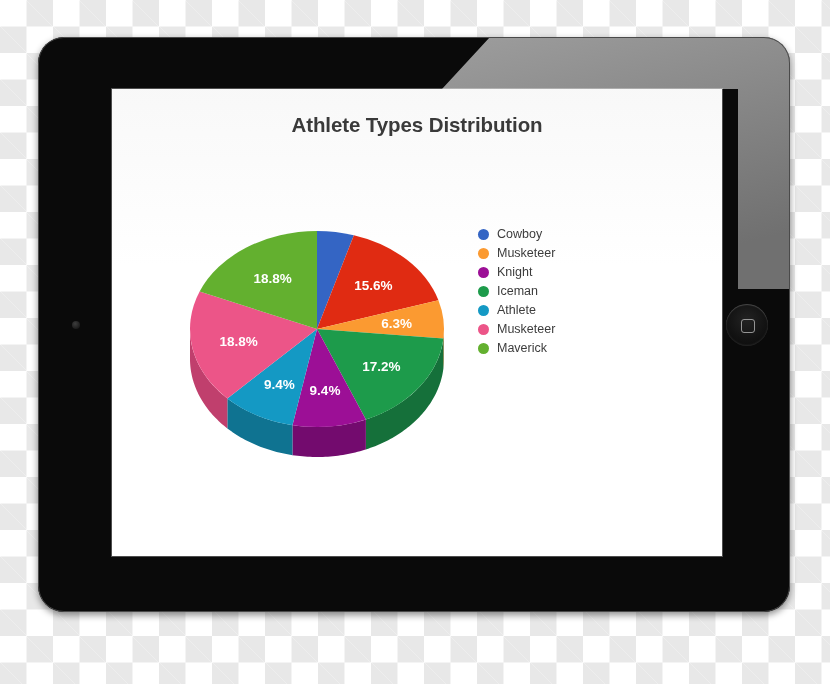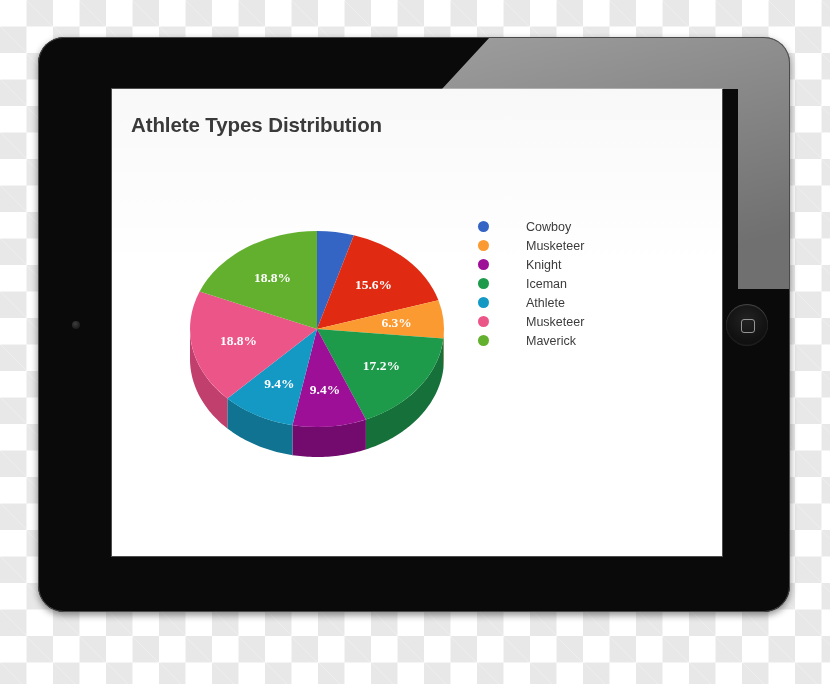--- a/index.html
+++ b/index.html
@@ -103,45 +103,43 @@
     background: radial-gradient(circle at 40% 35%, #3d3d3d 0%, #1c1c1c 70%, #101010 100%);
     z-index: 6;
   }
 
   
   .chart-title {
     position: absolute;
     top: 24px;
     left: 0;
     width: 100%;
+    text-align: center;
     font-size: 20.5px;
     font-weight: bold;
     color: #3a3a3a;
     letter-spacing: -0.1px;
-    padding-left: 19px;
   }
   .pie-wrap {
     position: absolute;
     left: 66px;
     top: 128px;
     width: 278px;
     height: 252px;
-    font-family: Liberation Serif, serif;
   }
   .legend {
     position: absolute;
     left: 366px;
     top: 132px;
     width: 180px;
   }
   .legend-row {
     display: flex;
-    align-items: flex-start;
+    align-items: flex-end;
     height: 19px;
-    gap: 29px;
   }
   .legend-dot {
     width: 11px;
     height: 11px;
     border-radius: 50%;
     margin-right: 8px;
     flex: 0 0 auto;
   }
   .legend-label {
     font-size: 12.5px;

